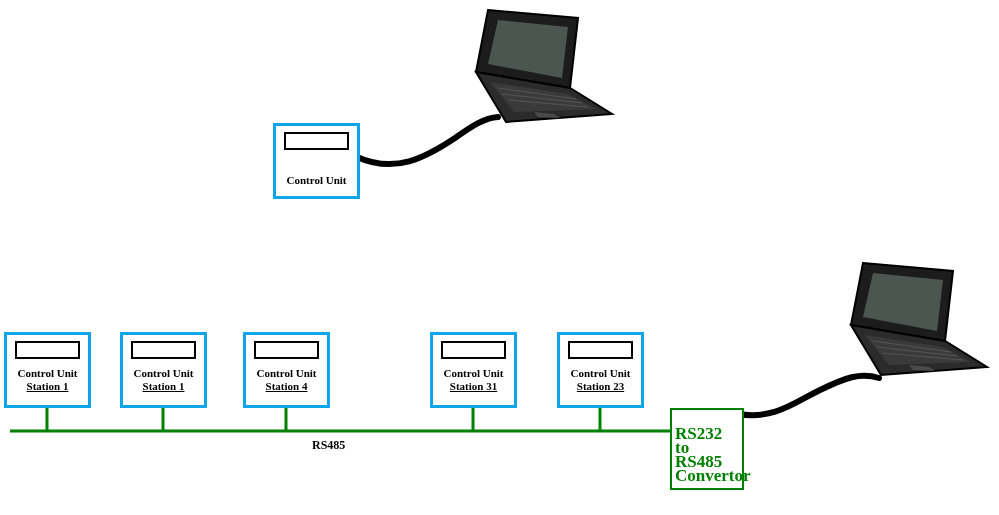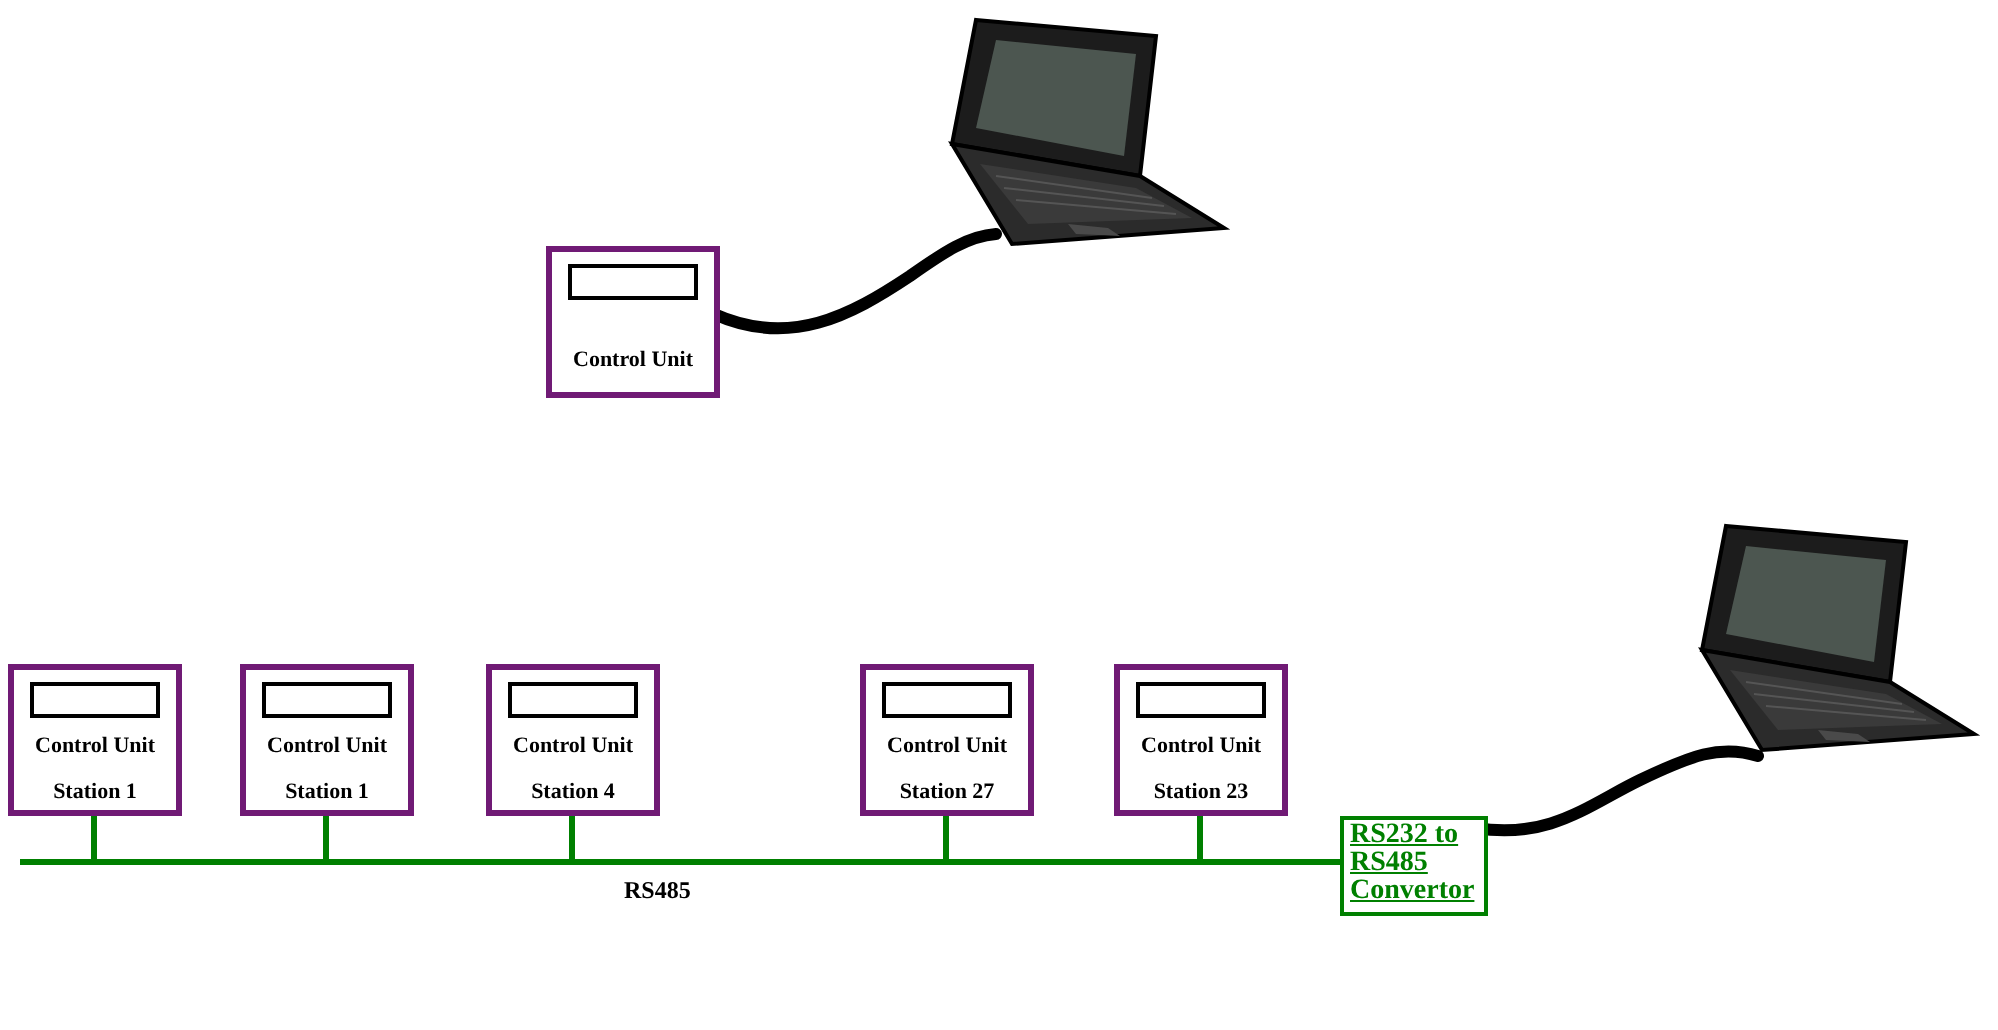--- a/index.html
+++ b/index.html
@@ -3,34 +3,34 @@
 <meta charset="utf-8">
 <style>
   html,body{margin:0;padding:0;background:#fff;}
   #canvas{
     position:relative;width:999px;height:515px;background:#ffffff;
     font-family:"Liberation Sans",sans-serif;overflow:hidden;
   }
 
   
   .cu-box{
-    position:absolute;width:81px;height:70px;border:3px solid #701a75;
+    position:absolute;width:81px;height:70px;border:3px solid #0ea5e9;
     background:#fff;display:flex;flex-direction:column;align-items:center;
     box-sizing:content-box;
   }
   .cu-display{
     margin-top:6px;width:61px;height:14px;border:2px solid #000;background:#fff;
   }
   .cu-label{
     font-family:"Liberation Serif",serif;font-weight:bold;font-size:11px;
     color:#000;line-height:13px;white-space:nowrap;
   }
   .single-box .cu-label{margin-top:auto;margin-bottom:9px;}
   .multi-box .unit-label{margin-top:8px;}
-  .multi-box .station-label{margin-top:10px;}
+  .multi-box .station-label{margin-top:0;text-decoration:underline;}
 
   
   #cu-single{left:273px;top:123px;}
   #st0{left:4px;top:332px;}
   #st1{left:120px;top:332px;}
   #st2{left:243px;top:332px;}
   #st3{left:430px;top:332px;}
   #st4{left:557px;top:332px;}
 
   
@@ -40,23 +40,23 @@
 
   
   #bus-label{
     position:absolute;left:312px;top:438px;
     font-family:"Liberation Serif",serif;font-weight:bold;font-size:12px;color:#000;
   }
 
   
   #convertor{
     position:absolute;left:670px;top:408px;width:64px;height:44px;
-    border:2px solid #008000;background:#fff;padding:1px 3px;
-    font-family:"Liberation Serif",serif;font-weight:bold;font-size:14px;
-    color:#008000;line-height:14px;text-decoration:underline;
+    border:2px solid #008000;background:#fff;padding:17px 3px;
+    font-family:"Liberation Serif",serif;font-weight:bold;font-size:17px;
+    color:#008000;line-height:14px;
   }
 
   
   .layer{position:absolute;pointer-events:none;}
   #wires{left:0;top:0;width:999px;height:515px;}
   #laptop-single{left:450px;top:2px;width:170px;height:150px;}
   #laptop-multi{left:825px;top:255px;width:170px;height:150px;}
 </style>
 </head>
 <body>
@@ -115,21 +115,21 @@
     <div class="cu-label station-label">Station 1</div>
   </div>
   <div id="st2" class="cu-box multi-box">
     <div class="cu-display"></div>
     <div class="cu-label unit-label">Control Unit</div>
     <div class="cu-label station-label">Station 4</div>
   </div>
   <div id="st3" class="cu-box multi-box">
     <div class="cu-display"></div>
     <div class="cu-label unit-label">Control Unit</div>
-    <div class="cu-label station-label">Station 27</div>
+    <div class="cu-label station-label">Station 31</div>
   </div>
   <div id="st4" class="cu-box multi-box">
     <div class="cu-display"></div>
     <div class="cu-label unit-label">Control Unit</div>
     <div class="cu-label station-label">Station 23</div>
   </div>
 
   <div id="bus-label">RS485</div>
 
   <div id="convertor">

